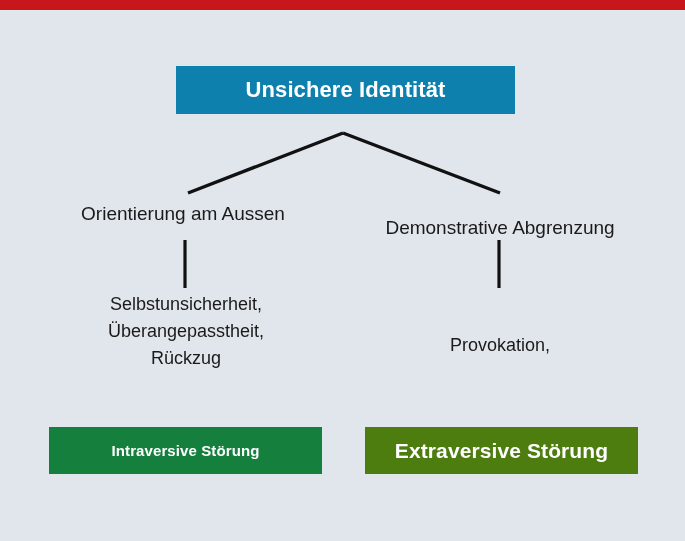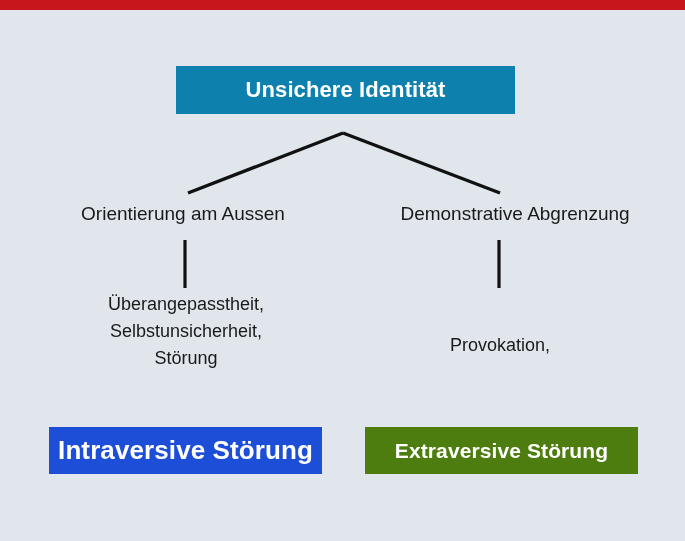--- a/index.html
+++ b/index.html
@@ -43,22 +43,22 @@
     width: 339px;
     height: 48px;
     background: #0d80ae;
     font-size: 22px;
   }
   #leaf-node-left {
     left: 49px;
     top: 427px;
     width: 273px;
     height: 47px;
-    background: #1d4ed8;
-    font-size: 26px;
+    background: #15803d;
+    font-size: 15px;
   }
   #leaf-node-right {
     left: 365px;
     top: 427px;
     width: 273px;
     height: 47px;
     background: #4d7c0f;
     font-size: 21px;
   }
   #connector-layer {
@@ -76,22 +76,23 @@
     color: #1a1a1a;
     text-align: center;
     white-space: nowrap;
   }
   #branch-label-left {
     left: 33px;
     width: 300px;
     text-align: center;
   }
   #branch-label-right {
-    left: 365px;
+    left: 350px;
     width: 300px;
+    margin-top: 14px;
   }
   .detail-text {
     position: absolute;
     top: 291px;
     font-size: 18px;
     line-height: 27px;
     color: #1a1a1a;
     text-align: center;
   }
   #detail-text-left {
@@ -123,23 +124,23 @@
     <line x1="343" y1="133" x2="500" y2="193" stroke="#111111" stroke-width="3.4" stroke-linecap="butt"></line>
     <line x1="185" y1="240" x2="185" y2="288" stroke="#111111" stroke-width="3.2" stroke-linecap="butt"></line>
     <line x1="499" y1="240" x2="499" y2="288" stroke="#111111" stroke-width="3.2" stroke-linecap="butt"></line>
   </svg>
 
   <div class="branch-label" id="branch-label-left">Orientierung am Aussen</div>
 
   <div class="branch-label" id="branch-label-right">Demonstrative Abgrenzung</div>
 
   <div class="detail-text" id="detail-text-left">
+    <span class="detail-line">Selbstunsicherheit,</span>
     <span class="detail-line">Überangepasstheit,</span>
-    <span class="detail-line">Selbstunsicherheit,</span>
-    <span class="detail-line">Störung</span>
+    <span class="detail-line">Rückzug</span>
   </div>
 
   <div class="detail-text" id="detail-text-right">
     <span class="detail-line">Provokation,</span>
   </div>
 
   <div class="node-box" id="leaf-node-left">
     <span>Intraversive Störung</span>
   </div>
 

